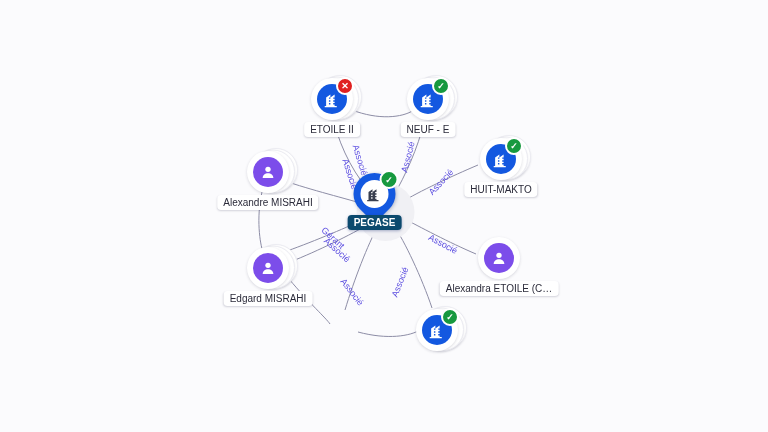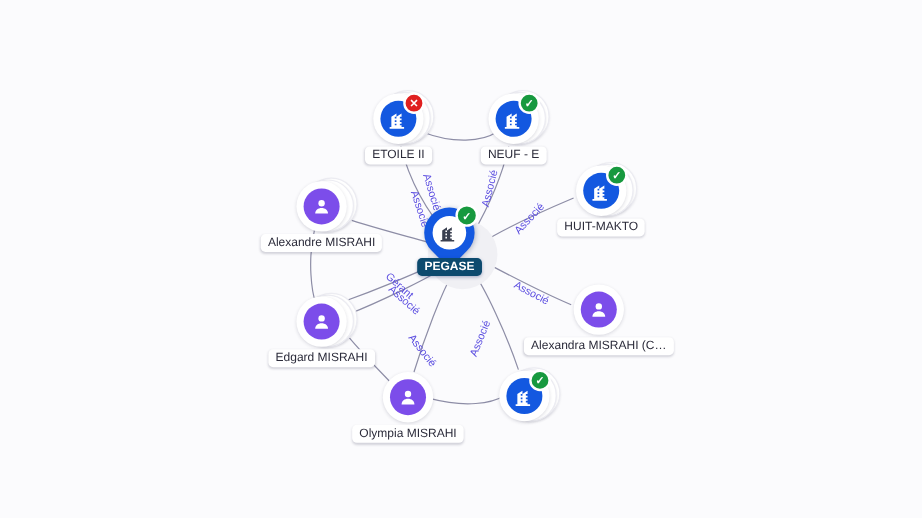--- a/index.html
+++ b/index.html
@@ -178,51 +178,38 @@
     <div class="node-stack">
       <div class="node-disc">
         <div class="inner person">
           <svg width="16" height="16" viewBox="0 0 24 24" fill="#fff">
             <circle cx="12" cy="8" r="4"></circle>
             <path d="M4 21c0-4.4 3.6-7 8-7s8 2.6 8 7z"></path>
           </svg>
         </div>
       </div>
     </div>
-    <div class="node-label">Alexandra MISRAHI (C…</div>
+    <div class="node-label">Alexandra ETOILE (C…</div>
   </div>
 
   <div class="node" style="left:437px;top:330px;">
     <div class="node-stack">
       <div class="stack-card s1"></div>
       <div class="stack-card s2"></div>
       <div class="node-disc">
         <div class="inner company">
           <svg width="17" height="17" viewBox="0 0 24 24" fill="#fff">
             <path d="M3 21V9l6-4v4l6-4v16h3v2H1v-2h2zm4-2h2v-2H7v2zm0-4h2v-2H7v2zm0-4h2V9H7v2zm6 8h2v-2h-2v2zm0-4h2v-2h-2v2zm0-4h2V9h-2v2z"></path>
           </svg>
         </div>
       </div>
       <div class="badge ok">✓</div>
     </div>
   </div>
 
-  <div class="node" style="left:340px;top:331px;">
-    <div class="node-stack">
-      <div class="node-disc">
-        <div class="inner person">
-          <svg width="16" height="16" viewBox="0 0 24 24" fill="#fff">
-            <circle cx="12" cy="8" r="4"></circle>
-            <path d="M4 21c0-4.4 3.6-7 8-7s8 2.6 8 7z"></path>
-          </svg>
-        </div>
-      </div>
-    </div>
-    <div class="node-label">Olympia MISRAHI</div>
-  </div>
 
   <div class="node" style="left:268px;top:172px;">
     <div class="node-stack">
       <div class="stack-card s1"></div>
       <div class="stack-card s2"></div>
       <div class="node-disc">
         <div class="inner person">
           <svg width="16" height="16" viewBox="0 0 24 24" fill="#fff">
             <circle cx="12" cy="8" r="4"></circle>
             <path d="M4 21c0-4.4 3.6-7 8-7s8 2.6 8 7z"></path>

